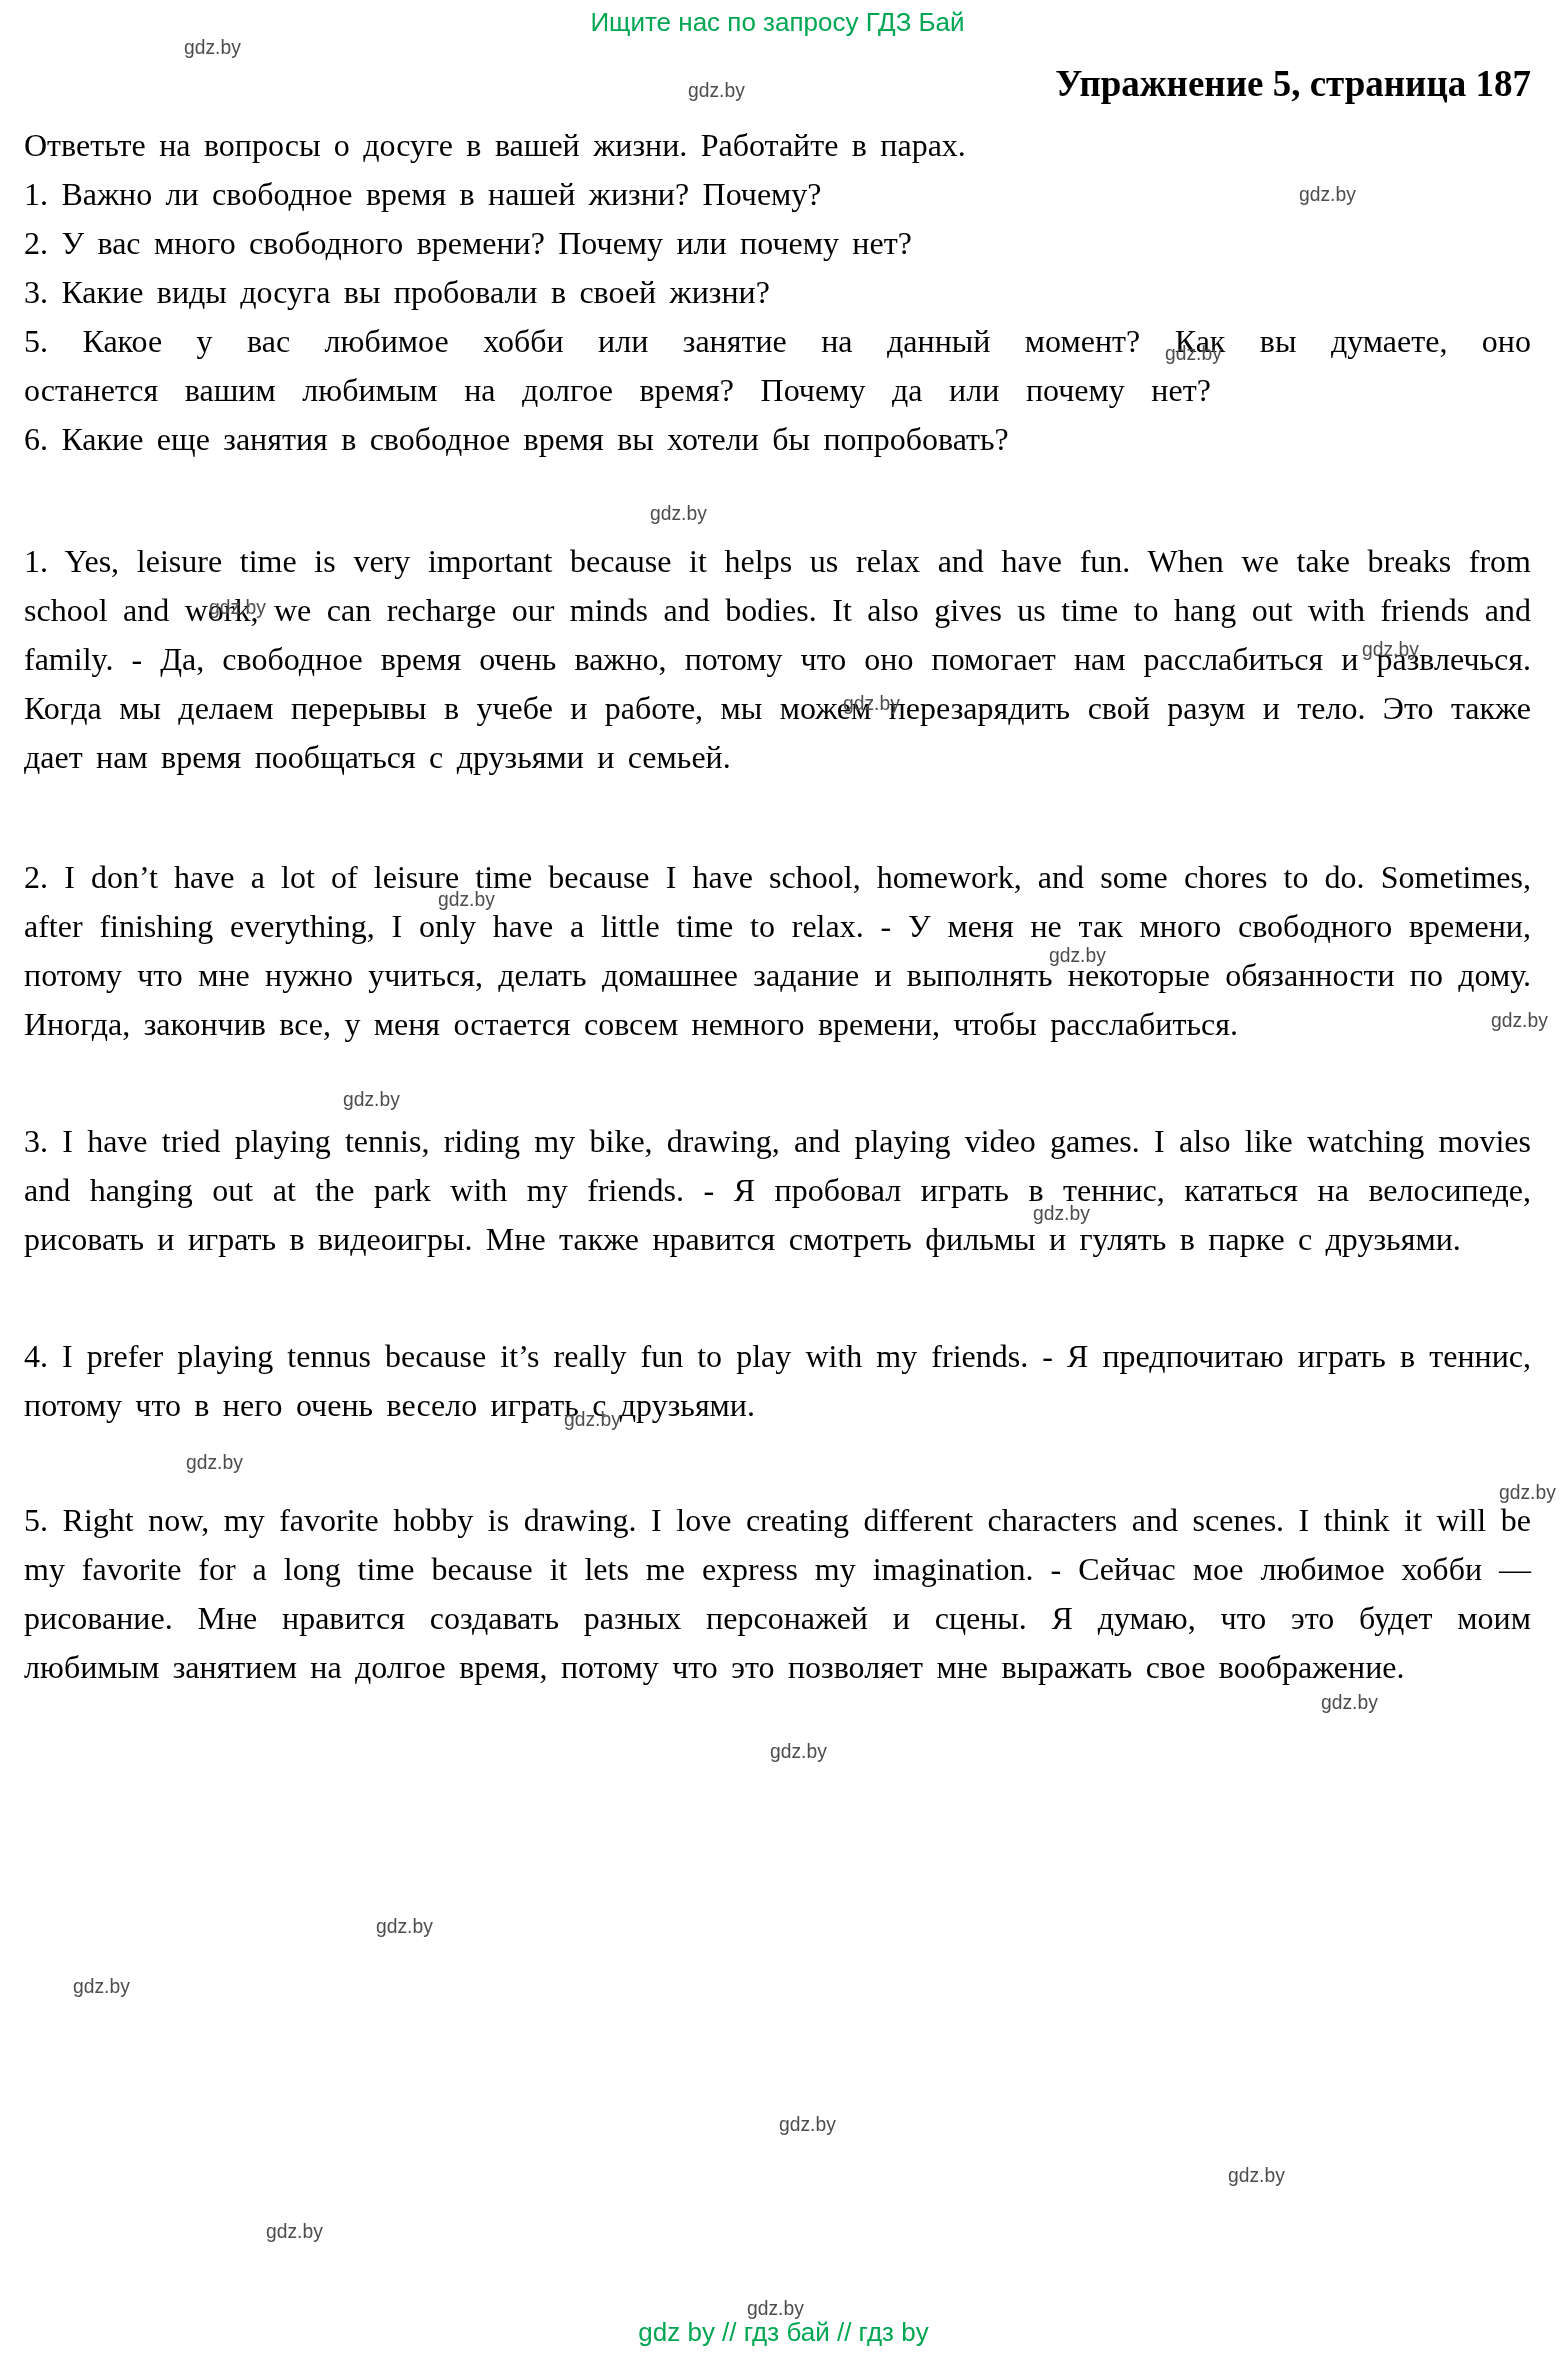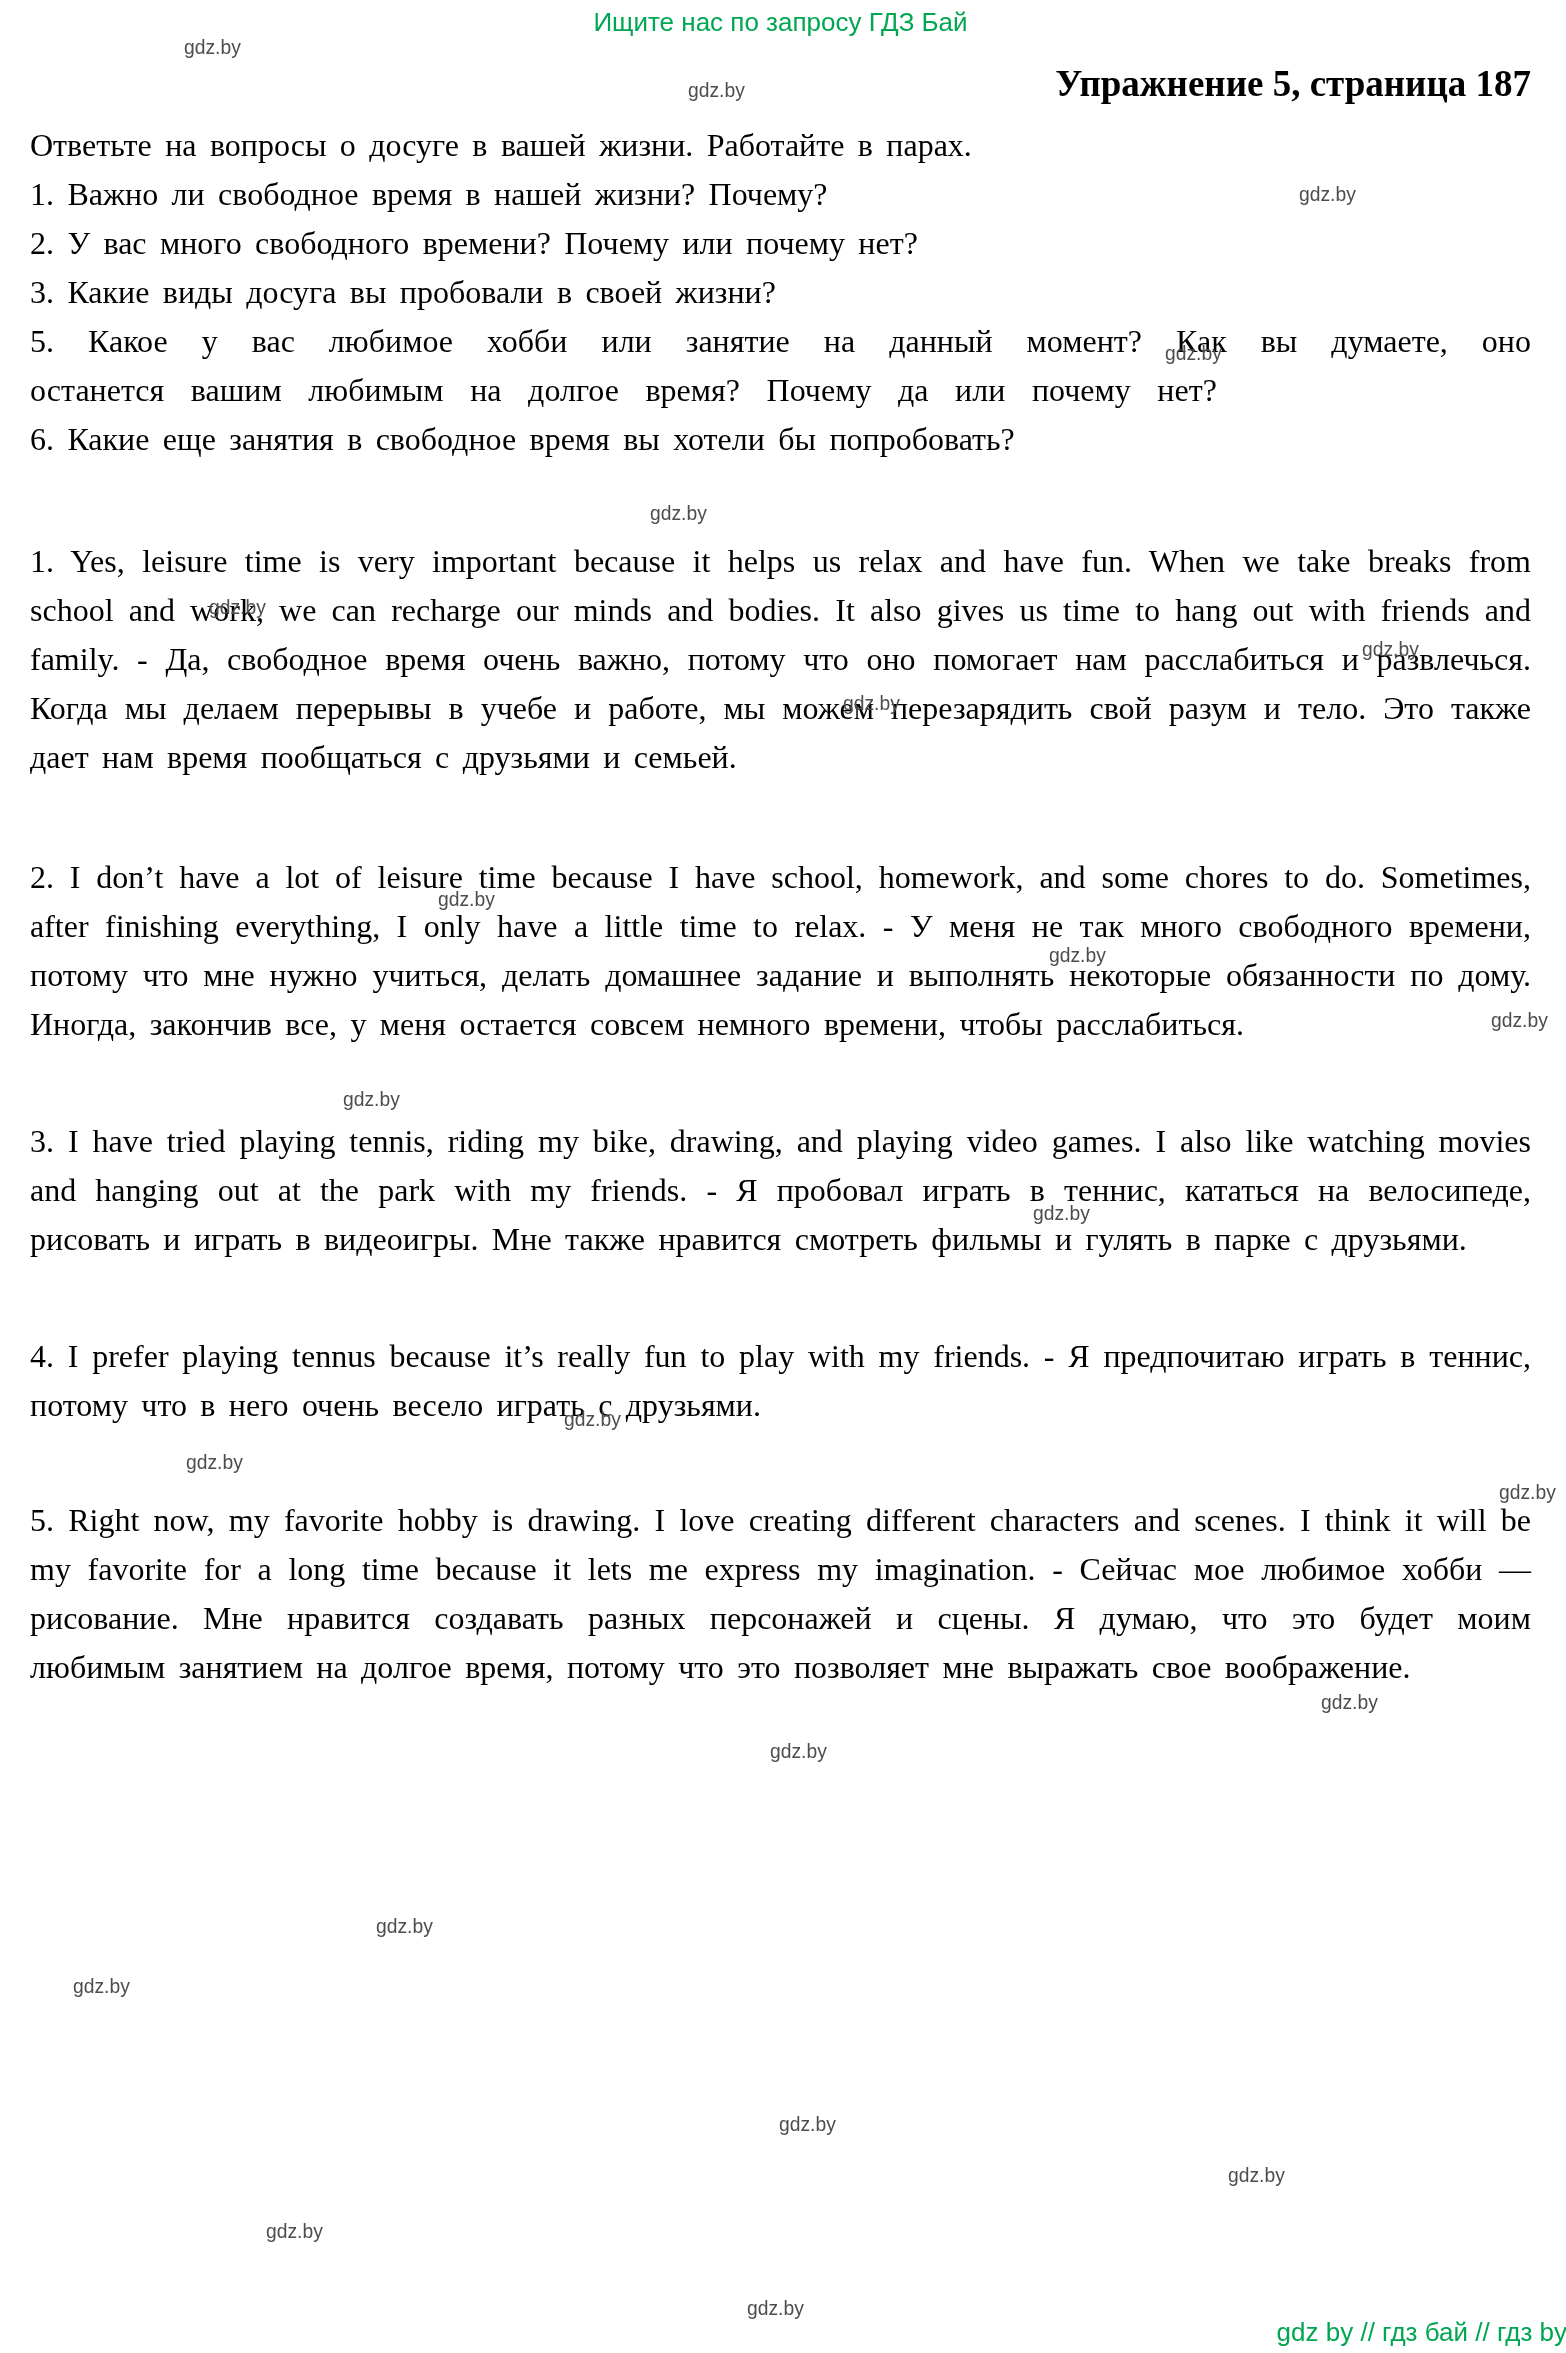--- a/index.html
+++ b/index.html
@@ -10,21 +10,21 @@
   html, body { margin: 0; padding: 0; }
   body {
     width: 1567px;
     height: 2354px;
     position: relative;
     overflow: hidden;
     background: #ffffff;
     color: #000000;
     font-family: "Liberation Serif", "DejaVu Serif", serif;
   }
-  .content { padding: 0 36px 0 30px; }
+  .content { padding: 0 36px 0 24px; }
 
   .promo-top {
     padding-top: 6.2px;
     text-align: center;
     font-family: "Liberation Sans", "DejaVu Sans", sans-serif;
     font-size: 26px;
     line-height: 32px;
     color: var(--green);
   }
   .title {
@@ -51,21 +51,21 @@
   }
   .answer-1 { margin-top: 73px; }
   .answer-2 { margin-top: 71px; }
   .answer-3 { margin-top: 68px; }
   .answer-4 { margin-top: 68px; }
   .answer-5 { margin-top: 66px; }
 
   .promo-bottom {
     position: absolute;
     left: 0; right: 0; bottom: 6.2px;
-    text-align: right;
+    text-align: center;
     font-family: "Liberation Sans", "DejaVu Sans", sans-serif;
     font-size: 26px;
     color: var(--green);
   }
   .wm {
     position: absolute;
     font-family: "Liberation Sans", "DejaVu Sans", sans-serif;
     font-size: 19.3px;
     color: var(--wm);
     white-space: nowrap;

